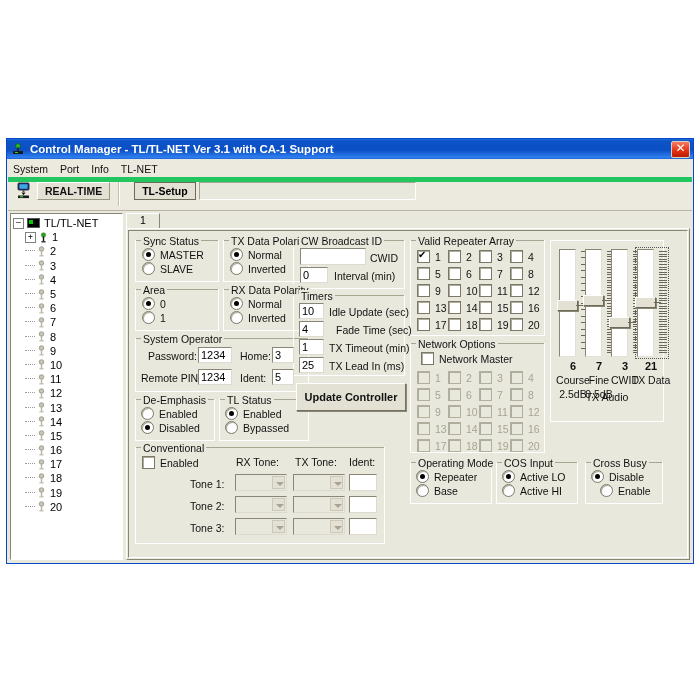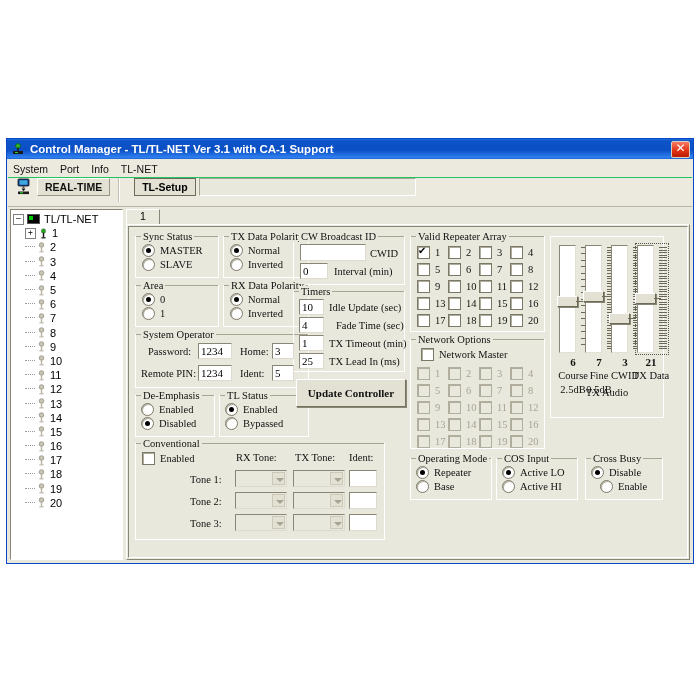--- a/index.html
+++ b/index.html
@@ -21,21 +21,21 @@
             background:linear-gradient(180deg,#f87a62,#e03010 60%,#b81c06);
             border:1px solid #d8d0c0;border-radius:2px;color:#fff;
             font-size:12px;font-weight:bold;line-height:13px;text-align:center;
             font-family:"DejaVu Sans",sans-serif;cursor:pointer;}
 
   
   .client{flex:1;background:#e9e8dc;display:flex;flex-direction:column;
           border:1px solid #e9e8dc;box-sizing:border-box;}
 
   .menubar{height:17px;flex:0 0 17px;display:flex;align-items:center;
-           background:#eceadf;padding-left:5px;border-bottom:1px solid #22c55e;}
+           background:#eceadf;padding-left:5px;border-bottom:5px solid #22c55e;}
   .menubar span{font-size:10.5px;color:#111;margin-right:12px;cursor:default;}
 
   .toolbar{height:28px;flex:0 0 28px;display:flex;
            background:#eceadf;border-bottom:1px solid #b9b5a4;padding-left:6px;}
   .rt-icon{width:15px;height:17px;position:relative;margin:0 6px 0 2px;flex:0 0 15px;}
   .tb-btn{height:18px;background:#e3e1d4;border:1px solid #9a9684;
           border-top-color:#fff;border-left-color:#fff;
           font-size:10.5px;font-weight:bold;color:#111;padding:0 7px;
           line-height:16px;cursor:pointer;}
   .tbsep{width:1px;height:24px;background:#c3bfae;margin:0 8px;
@@ -68,21 +68,21 @@
   
   .pane{flex:1;margin-left:3px;display:flex;flex-direction:column;min-width:0;}
   .tabstrip{height:15px;flex:0 0 15px;display:flex;align-items:flex-end;}
   .tab{height:14px;min-width:22px;background:#e9e8dc;border:1px solid #8a8676;
        border-bottom:none;border-top-color:#fff;border-left-color:#fff;
        font-size:10.5px;text-align:center;line-height:13px;padding:0 5px;cursor:pointer;}
   .tabpage{flex:1;background:#e9e8dc;border:1px solid #fff;
            border-right-color:#8a8676;border-bottom-color:#8a8676;
            position:relative;min-height:0;}
   .inner{position:absolute;inset:1px;border:1px solid #8a8676;
-         border-right-color:#fff;border-bottom-color:#fff;font-family:Liberation Serif, serif;}
+         border-right-color:#fff;border-bottom-color:#fff;}
 
   
   .gb{position:absolute;border:1px solid #a9a593;border-top-color:#a9a593;}
   .gb:before{content:"";position:absolute;left:-1px;top:-1px;right:-1px;bottom:-1px;
              border:1px solid #fff;border-top:none;pointer-events:none;z-index:0;}
   .gb .cap{position:absolute;top:-6px;left:5px;background:#e9e8dc;padding:0 2px;
            font-size:10.5px;color:#111;white-space:nowrap;z-index:2;}
   .gb>*{position:relative;z-index:1;}
 
   

